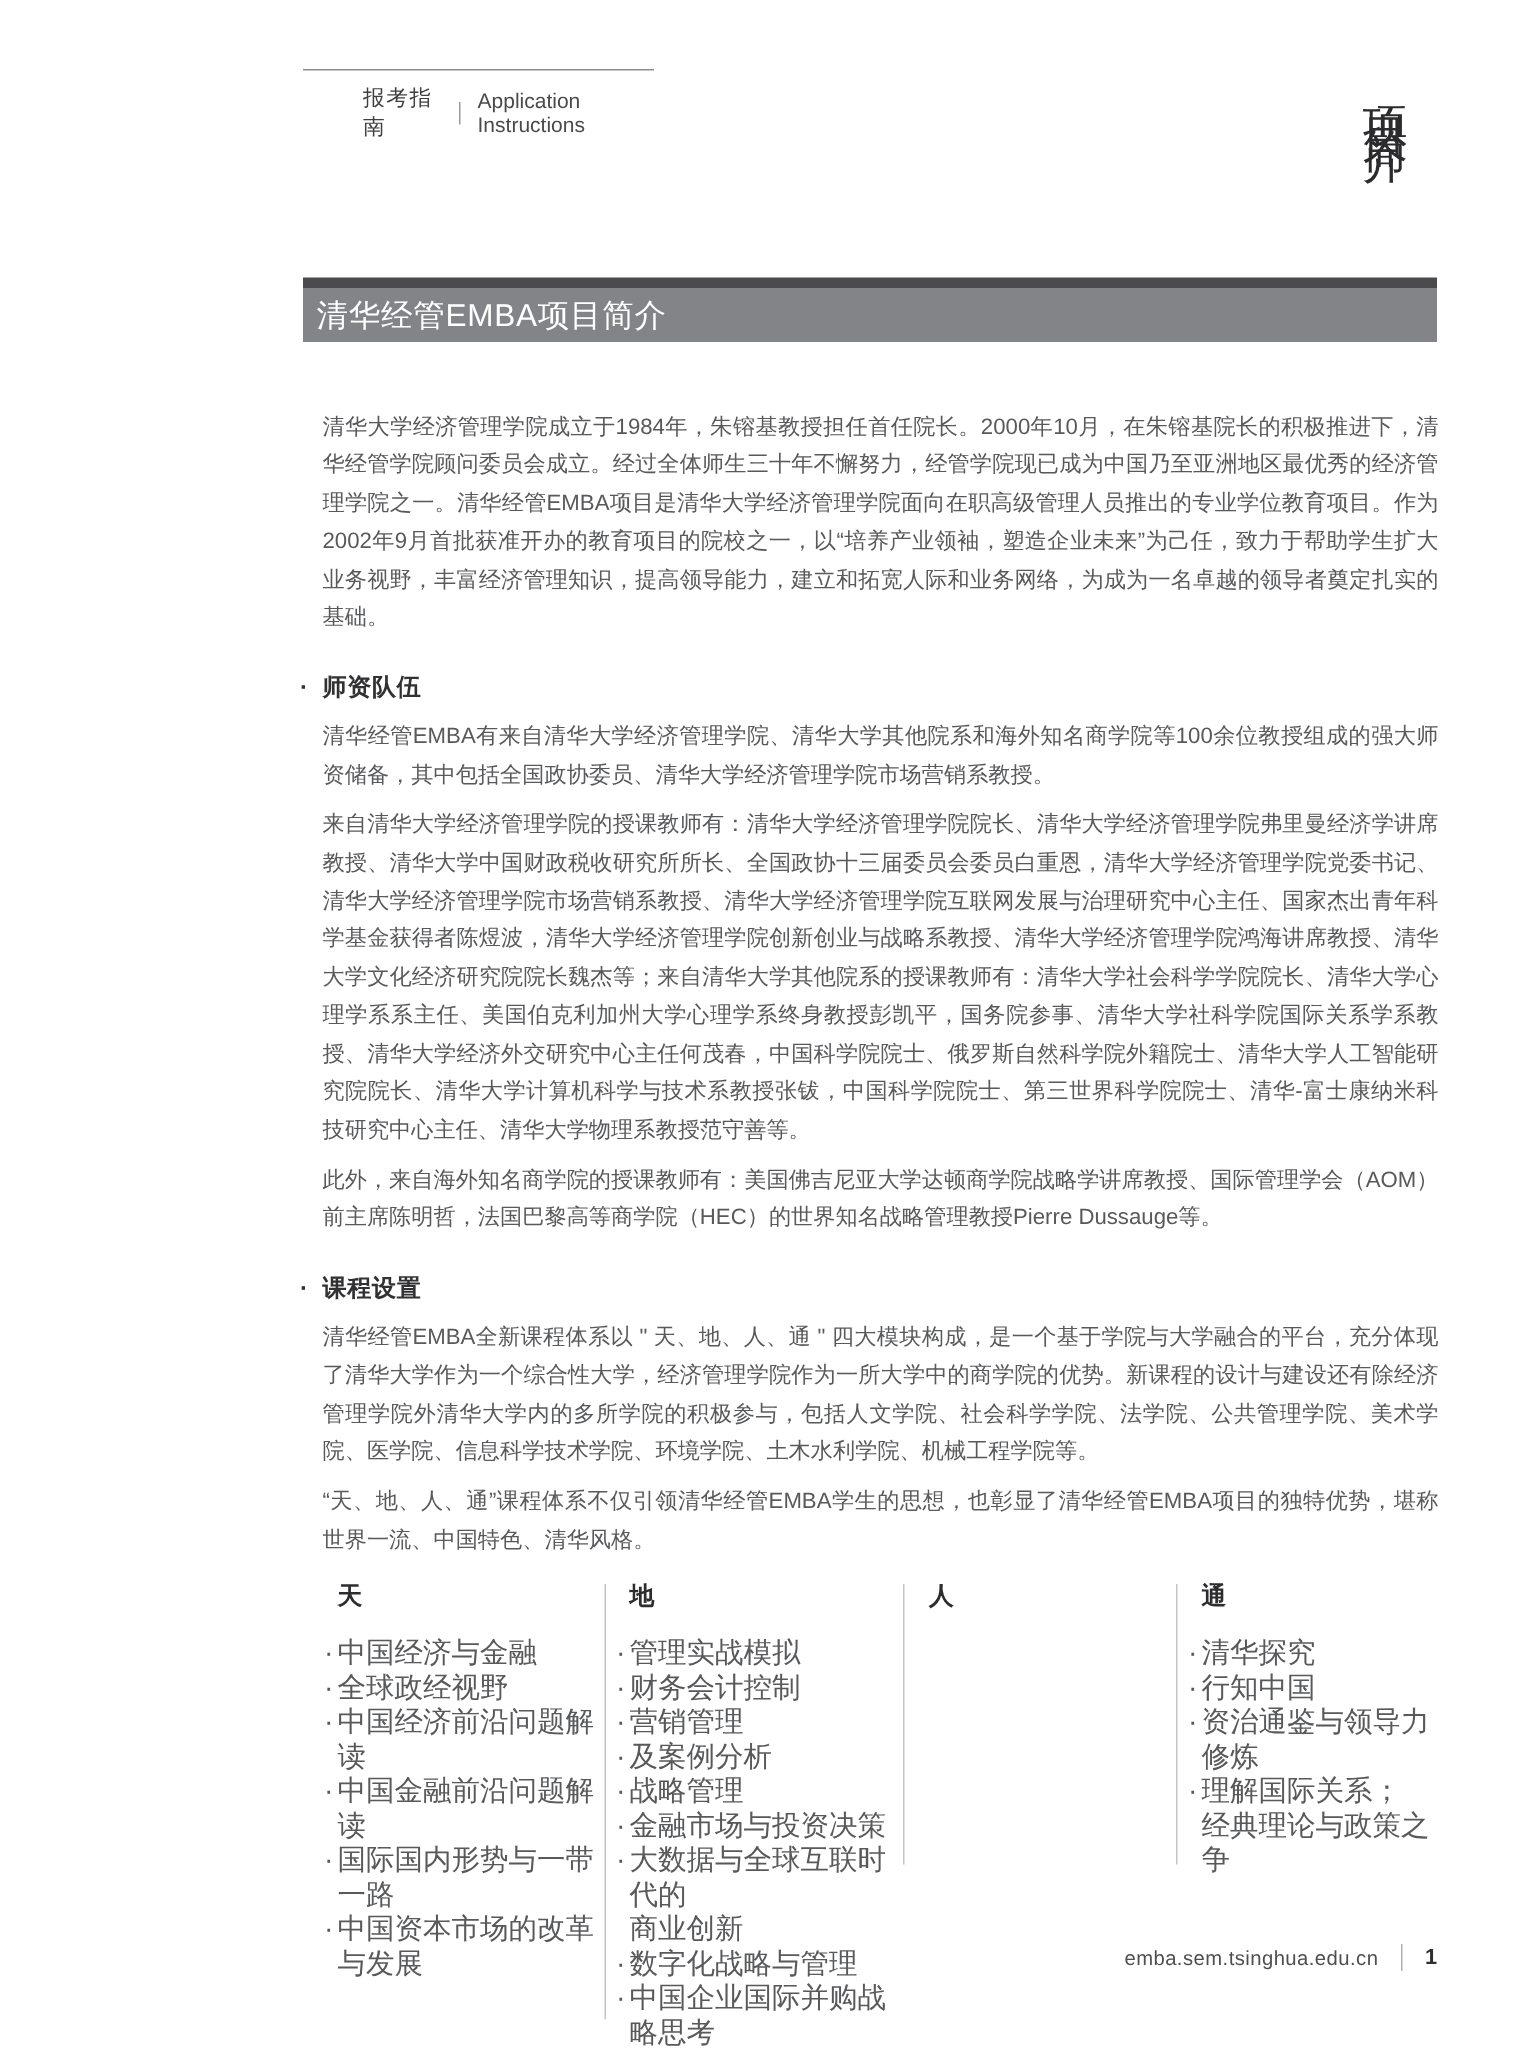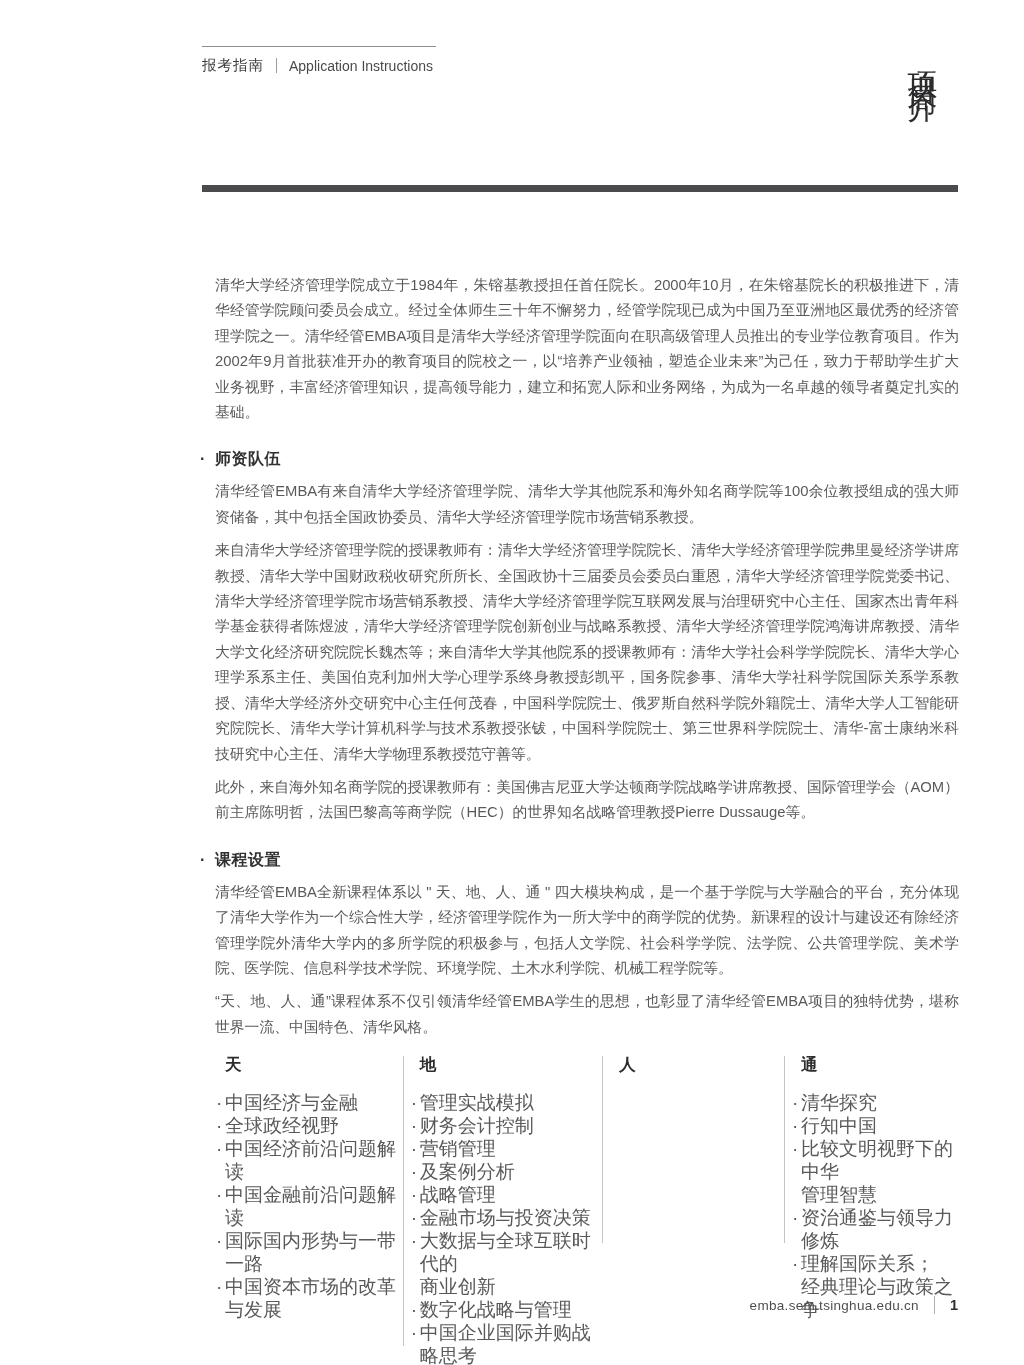--- a/index.html
+++ b/index.html
@@ -11,21 +11,21 @@
   }
   html,body{margin:0;padding:0;background:#ffffff;}
   .page{
     position:relative;width:1024px;height:1365px;background:#ffffff;
     font-family:"Liberation Sans","DejaVu Sans",sans-serif;overflow:hidden;
   }
   
   .header{position:absolute;left:202px;top:46px;width:236px;}
   .header-rule{border-top:1px solid #8d8d8f;width:234px;margin-bottom:9px;}
   .header-row{display:flex;align-items:center;}
-  .header-zh{font-size:14.5px;color:#3f3f41;letter-spacing:1px;}
+  .header-zh{font-size:14.5px;color:#3f3f41;letter-spacing:1px;margin-left:40px;}
   .header-sep{width:1px;height:15px;background:#9b9b9d;margin:0 12px;}
   .header-en{font-size:14px;color:#4a4a4c;}
   
   .side-title{
     position:absolute;left:905px;top:48px;
     writing-mode:vertical-rl;text-orientation:upright;
     font-size:30px;letter-spacing:7px;color:#2b2b2d;line-height:1.15;
   }
   
   .banner{position:absolute;left:202px;top:185px;width:756px;}
@@ -90,20 +90,23 @@
       <span class="header-zh">报考指南</span>
       <span class="header-sep"></span>
       <span class="header-en">Application Instructions</span>
     </div>
   </div>
 
   <div class="side-title">项目简介</div>
 
   <div class="banner">
     <div class="banner-strip"></div>
+    <div class="banner-band">
+      <span>清华经管EMBA项目简介</span>
+    </div>
   </div>
 
   <div class="content">
     <p class="para">清华大学经济管理学院成立于1984年，朱镕基教授担任首任院长。2000年10月，在朱镕基院长的积极推进下，清华经管学院顾问委员会成立。经过全体师生三十年不懈努力，经管学院现已成为中国乃至亚洲地区最优秀的经济管理学院之一。清华经管EMBA项目是清华大学经济管理学院面向在职高级管理人员推出的专业学位教育项目。作为2002年9月首批获准开办的教育项目的院校之一，以“培养产业领袖，塑造企业未来”为己任，致力于帮助学生扩大业务视野，丰富经济管理知识，提高领导能力，建立和拓宽人际和业务网络，为成为一名卓越的领导者奠定扎实的基础。</p>
 
     <div>
   <section class="section">
     <h3 class="sec-title">师资队伍</h3>
     <div class="sec-body">
             <p class="para">清华经管EMBA有来自清华大学经济管理学院、清华大学其他院系和海外知名商学院等100余位教授组成的强大师资储备，其中包括全国政协委员、清华大学经济管理学院市场营销系教授。</p>
@@ -154,22 +157,20 @@
 
   <div class="module-col">
     <h4 class="module-title">人</h4>
   </div>
 
   <div class="module-col">
     <h4 class="module-title">通</h4>
     <ul class="module-list">
             <li class="module-item">清华探究</li>
             <li class="module-item">行知中国</li>
-            <li class="module-item">比较文明视野下的中华
-管理智慧</li>
             <li class="module-item">资治通鉴与领导力修炼</li>
             <li class="module-item">理解国际关系；
 经典理论与政策之争</li>
           </ul>
   </div>
 </div>
   </div>
 
   <div class="footer">
     <span class="footer-url">emba.sem.tsinghua.edu.cn</span>

